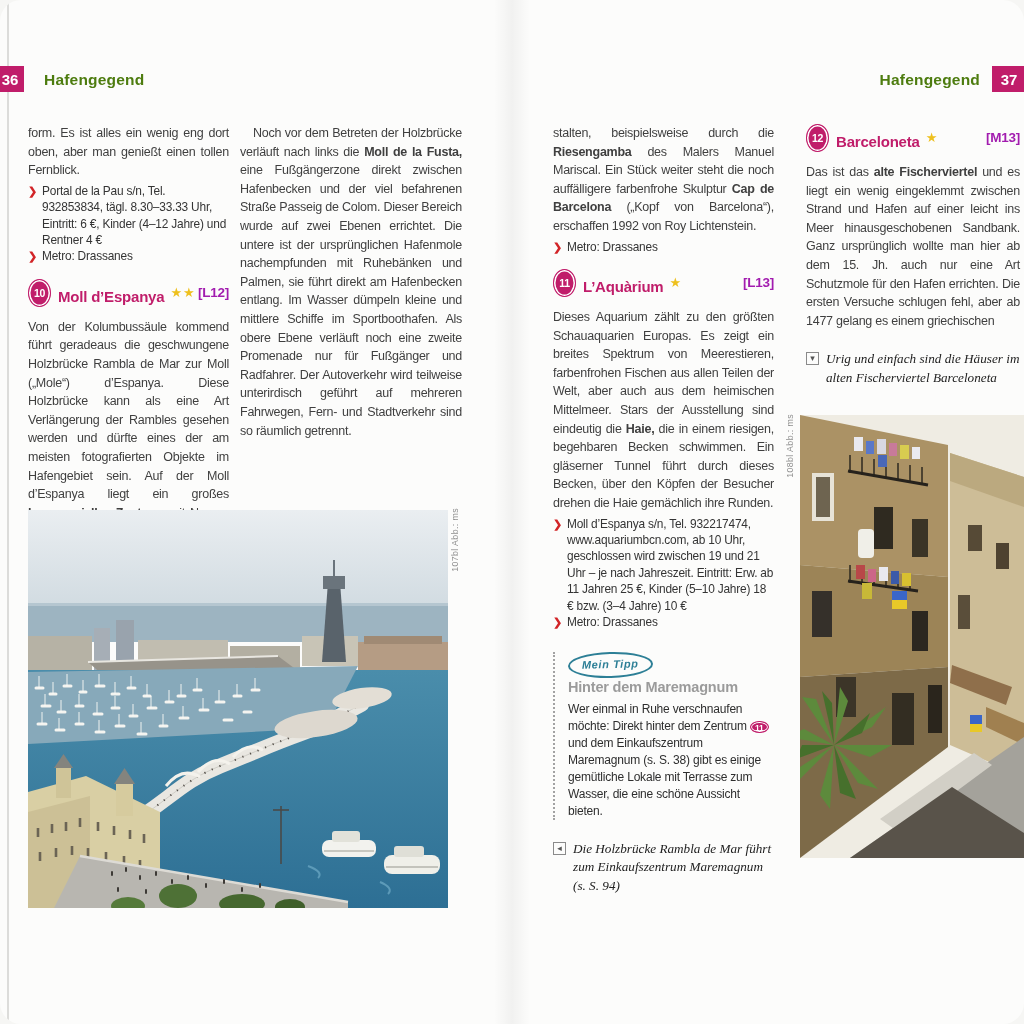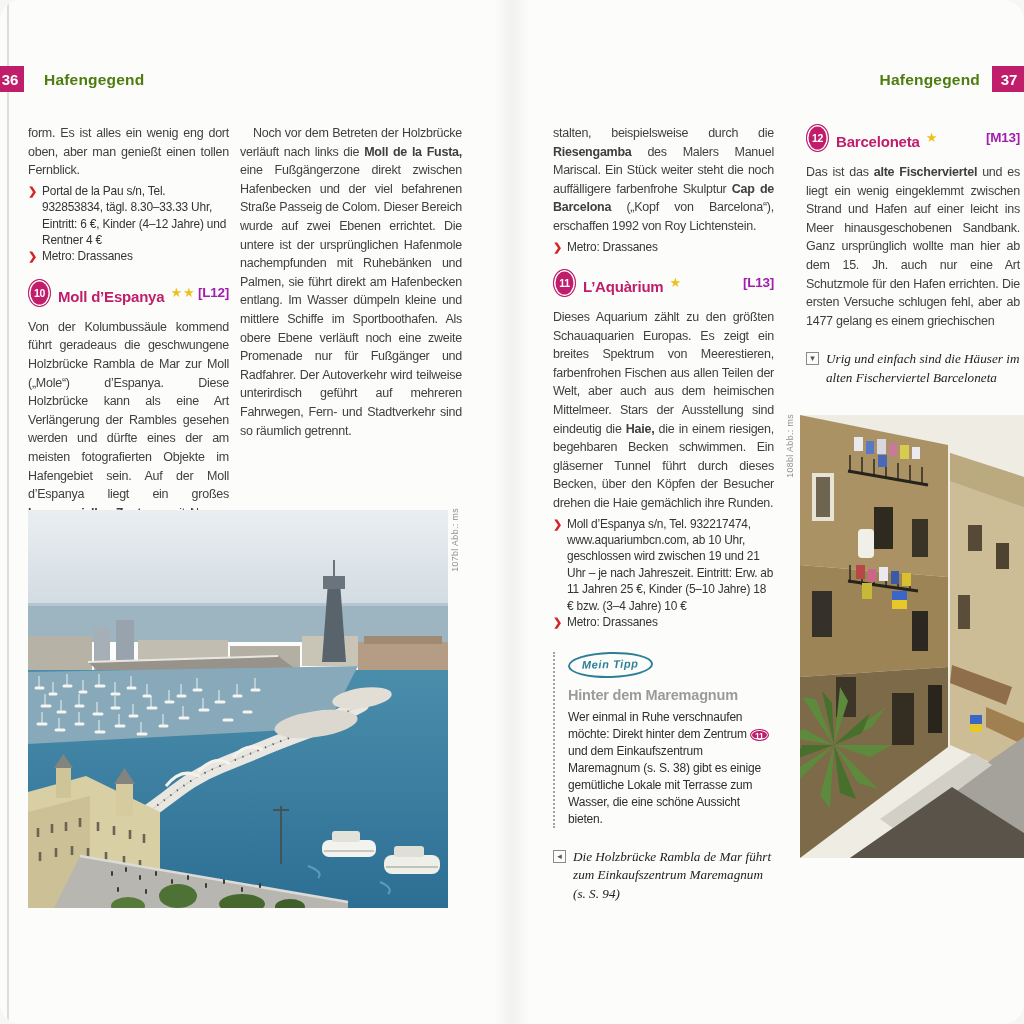--- a/index.html
+++ b/index.html
@@ -44,21 +44,21 @@
               box-shadow:inset 0 0 0 1.5px #fff; border:1.5px solid #c01d6a; }
   .sight-title { color:#c01d6a; font-weight:bold; font-size:15px; letter-spacing:-0.2px; margin-left:7px; white-space:nowrap;margin-top:9px; }
   .stars { color:#eec01e; font-size:13px; margin-left:6px; letter-spacing:1px; white-space:nowrap; }
   .gridref { margin-left:auto; color:#a21caf; font-weight:bold; font-size:13.5px; }
 
   
   .tippbox { margin-top:22px; border-left:2px dotted #a2a2a2; padding-left:13px; text-align:left; }
   .tippbadge { display:inline-block; border:2px solid #2d7f96; border-radius:50% / 50%;
                padding:1px 12px 2px 12px; color:#2d7f96; font-size:11px; font-weight:bold;
                font-style:italic; letter-spacing:0.6px; transform:rotate(-1.5deg); }
-  .tipptitle { margin-top:8px; color:#9b9b9b; font-weight:bold; font-size:14.5px; letter-spacing:-0.2px; }
+  .tipptitle { color:#9b9b9b; font-weight:bold; font-size:14.5px; letter-spacing:-0.2px; }
   .tipptext  { margin-top:4px; font-size:12px; line-height:17px; letter-spacing:-0.2px; color:#2e2e2e; text-align:left; }
   .inlinenum { display:inline-block; background:#c01d6a; color:#fff; border-radius:50%;
                font-size:8.5px; font-weight:bold; padding:0 4px; height:12px; line-height:12px;
                box-shadow:inset 0 0 0 1px #fff; border:1px solid #c01d6a; vertical-align:-1px; }
 
   
   .caption { display:flex; align-items:flex-start; margin-top:20px;
              font-family:"Liberation Serif", serif; font-style:italic; font-size:13.2px;
              line-height:18.5px; color:#212121; text-align:left; letter-spacing:0; }
   .cap-ico { flex:0 0 auto; width:13px; height:13px; border:1px solid #8a8a8a; color:#555;

